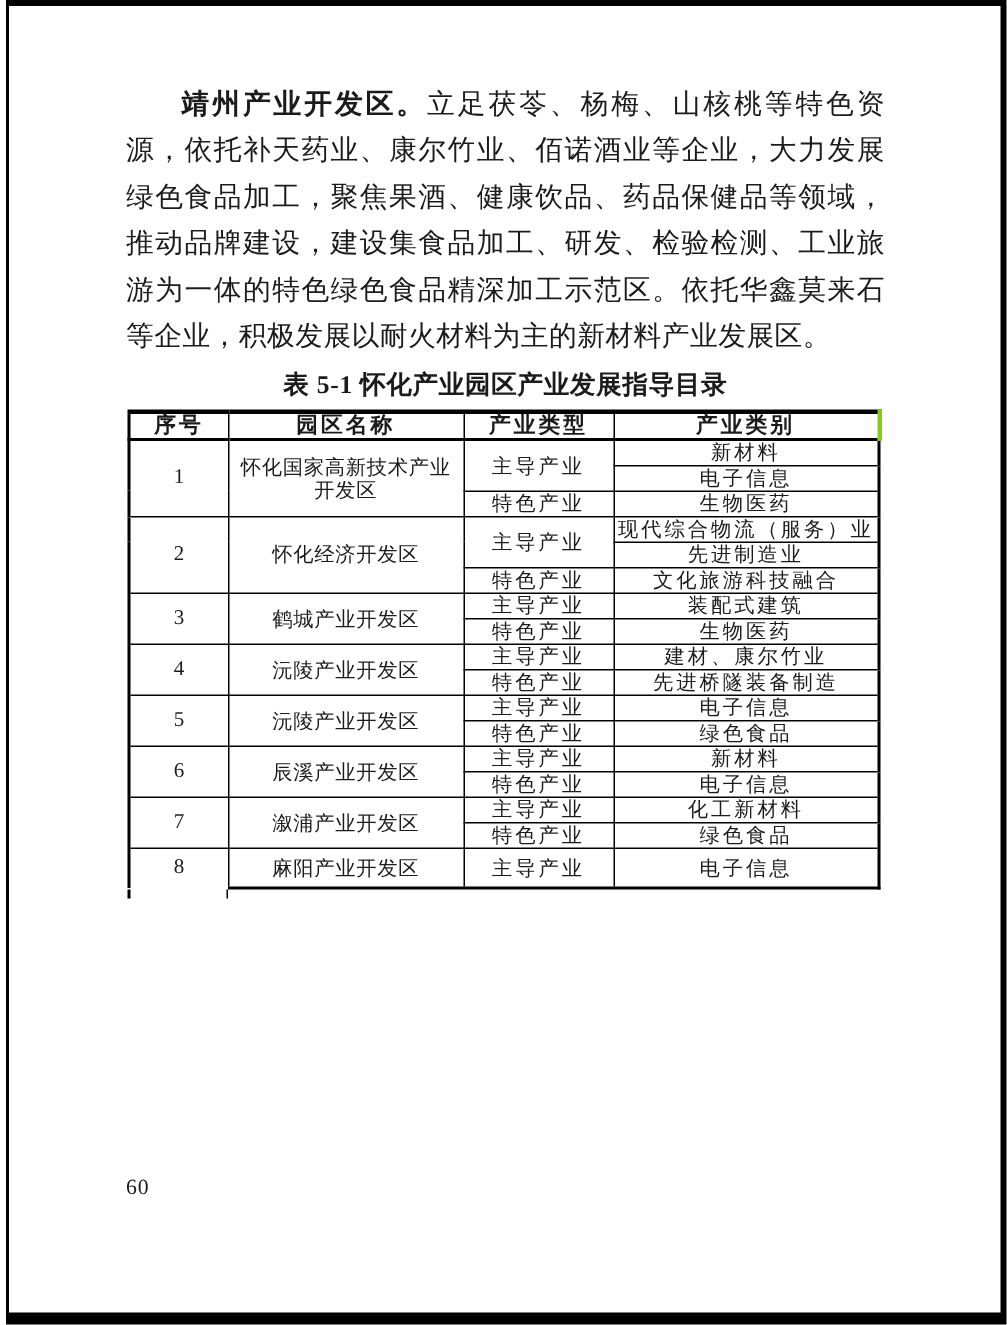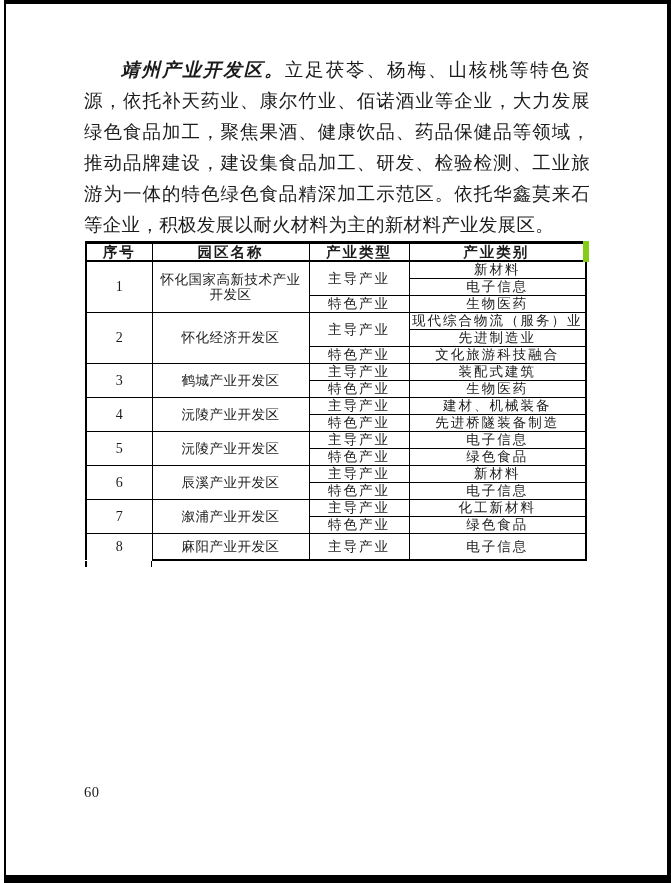--- a/index.html
+++ b/index.html
@@ -19,41 +19,41 @@
     pointer-events:none;
   }
   .content {
     position:absolute; left:84px; top:55px; width:506px;
   }
   p.body-para {
     margin:0; font-size:18.5px; line-height:31px;
     text-align:justify; text-justify:inter-character;
     text-indent:37px; letter-spacing:0.3px;
   }
-  .para-lead { font-weight:700;font-style:italic; }
+  .para-lead { font-weight:700; }
   .table-title {
     margin:5px 0 5px 0; text-align:center;
     font-size:17px; font-weight:700; line-height:22px;
     letter-spacing:0.5px;
   }
   .table-wrap { position:relative; margin-left:1px; width:401px; }
   table.guide-table {
     border-collapse:collapse; width:500px; table-layout:fixed;
   }
   .guide-table th, .guide-table td {
     border:1px solid #000; text-align:center; vertical-align:middle;
     padding:0 2px; overflow:hidden;
   }
   .guide-table th {
     height:18px; font-size:14.5px; font-weight:700;
     letter-spacing:2px; line-height:16px;
     border-top:3px solid #000; border-bottom:2px solid #000;
   }
   .guide-table th:first-child { border-left:2px solid #000; }
-  .guide-table th:last-child  { border-right:6px solid #84cc16; }
+  .guide-table th:last-child  { border-right:3px solid #84cc16; }
   .guide-table td {
     height:17px; font-size:13.5px; line-height:15px; letter-spacing:2px;
   }
   .guide-table td.c-no   { border-left:2px solid #000; letter-spacing:0;
     font-family:"Liberation Serif","DejaVu Serif",serif; font-size:14px; }
   .guide-table td.c-park { letter-spacing:0.5px; }
   .guide-table td.c-cat  { border-right:2px solid #000; }
   .guide-table tr.last-row td { height:27px; border-bottom:2px solid #000; }
   .guide-table tr.last-row td.c-no { border-bottom:none; }
   
@@ -70,20 +70,21 @@
 </head>
 <body>
 
 <div class="scan-frame"></div>
 
 <div class="content">
 
   <p class="body-para"><b class="para-lead">靖州产业开发区。</b><span>立足茯苓、杨梅、山核桃等特色资源，依托补天药业、康尔竹业、佰诺酒业等企业，大力发展绿色食品加工，聚焦果酒、健康饮品、药品保健品等领域，推动品牌建设，建设集食品加工、研发、检验检测、工业旅游为一体的特色绿色食品精深加工示范区。依托华鑫莫来石等企业，积极发展以耐火材料为主的新材料产业发展区。</span></p>
 
 
+  <div class="table-title">表 5-1 怀化产业园区产业发展指导目录</div>
 
   <div class="table-wrap">
     <table class="guide-table">
       <colgroup>
         <col style="width:66px">
         <col style="width:157px">
         <col style="width:100px">
         <col style="width:177px">
       </colgroup>
       <thead>
@@ -128,21 +129,21 @@
             <td class="c-cat">装配式建筑</td>
           </tr>
           <tr>
             <td class="c-type">特色产业</td>
             <td class="c-cat">生物医药</td>
           </tr>
           <tr>
             <td class="c-no" rowspan="2">4</td>
             <td class="c-park" rowspan="2">沅陵产业开发区</td>
             <td class="c-type">主导产业</td>
-            <td class="c-cat">建材、机械装备</td>
+            <td class="c-cat">建材、康尔竹业</td>
           </tr>
           <tr>
             <td class="c-type">特色产业</td>
             <td class="c-cat">先进桥隧装备制造</td>
           </tr>
           <tr>
             <td class="c-no" rowspan="2">5</td>
             <td class="c-park" rowspan="2">沅陵产业开发区</td>
             <td class="c-type">主导产业</td>
             <td class="c-cat">电子信息</td>

